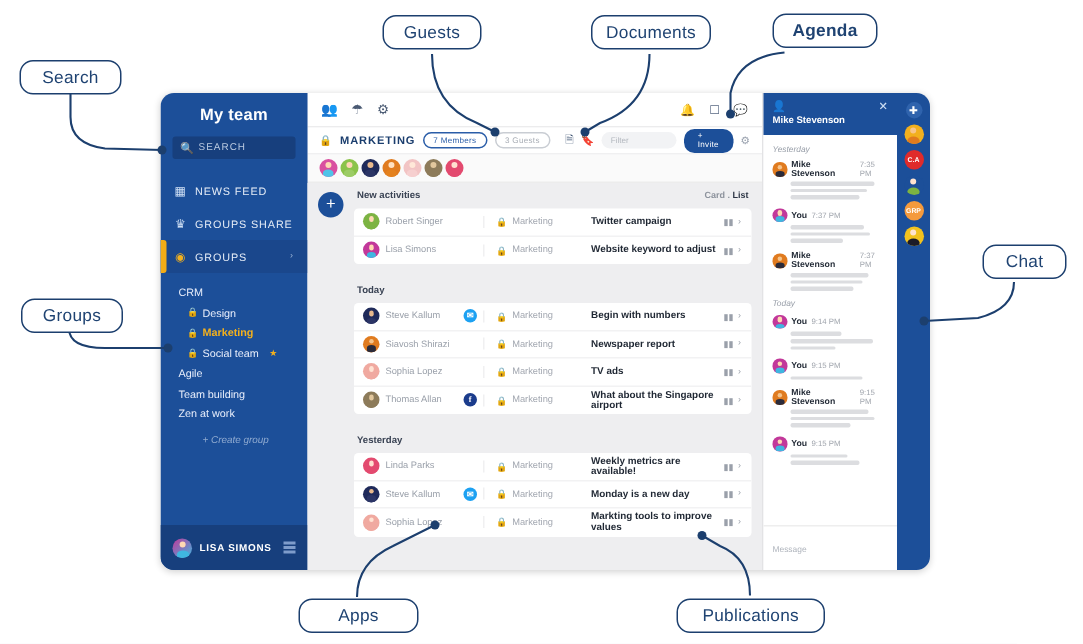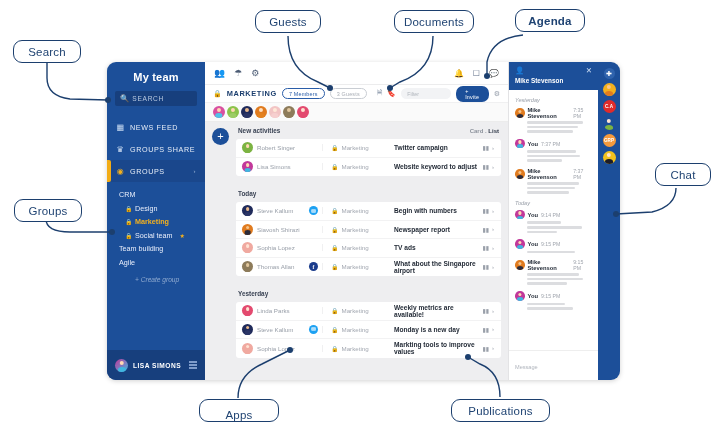--- a/index.html
+++ b/index.html
@@ -249,21 +249,21 @@
     </div>
   <div class="callout" style="left:515px; top:9px;   width:70px;font-weight:bold;">
       <span>Agenda</span>
     </div>
   <div class="callout" style="left:14px;  top:199px; width:68px;">
       <span>Groups</span>
     </div>
   <div class="callout" style="left:655px; top:163px; width:56px;">
       <span>Chat</span>
     </div>
-  <div class="callout" style="left:199px; top:399px; width:80px;align-items:flex-end;">
+  <div class="callout" style="left:199px; top:399px; width:80px;">
       <span>Apps</span>
     </div>
   <div class="callout" style="left:451px; top:399px; width:99px;">
       <span>Publications</span>
     </div>
 
   <div id="app">
 
     <div id="sidebar">
       <div class="team-title">My team</div>
@@ -299,24 +299,27 @@
         <div class="sub-item gold">
             <span class="lock">🔒</span>
             <span>Marketing</span>
           </div>
         <div class="sub-item">
             <span class="lock">🔒</span>
             <span>Social team</span>
             <span class="bell">★</span>
           </div>
         <div class="sub-item noicon">
+            <span>Agile</span>
+          </div>
+        <div class="sub-item noicon">
             <span>Team building</span>
           </div>
         <div class="sub-item noicon">
-            <span>Agile</span>
+            <span>Zen at work</span>
           </div>
         <div class="create-group">+ Create group</div>
       </div>
 
       <div class="sidebar-foot">
         <span class="av" style="width:13px;height:13px;background:linear-gradient(135deg,#c2389a,#3fb6e0);">
           <span class="hd" style="width:4.5px;height:4.5px;top:2px;background:#ffd9b3;"></span>
           <span class="bd" style="width:8px;height:5px;bottom:0;background:#3fb6e0;"></span>
         </span>
         <span class="name">LISA SIMONS</span>

